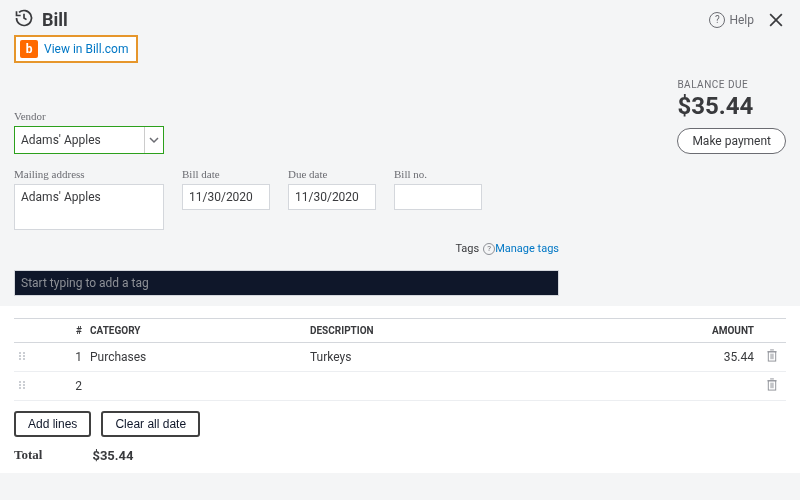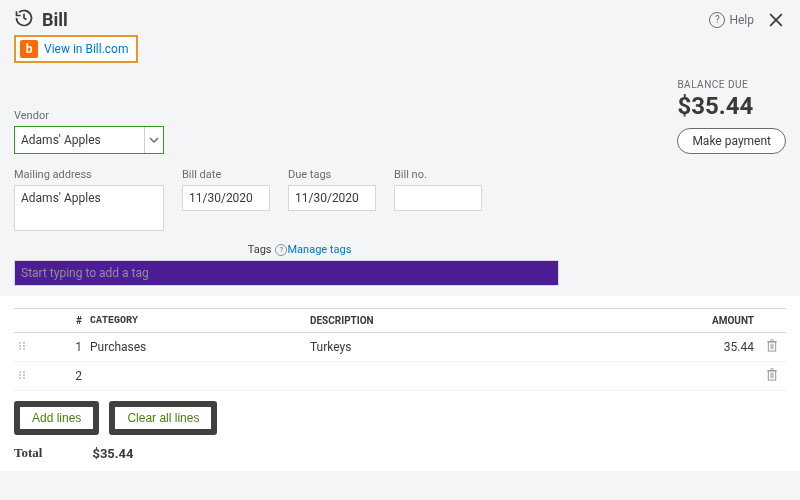--- a/index.html
+++ b/index.html
@@ -42,21 +42,21 @@
     display: inline-flex; align-items: center; justify-content: center;
     font-weight: 700; font-size: 12px; border-radius: 2px;
   }
   .bill-link .txt { color: #0077c5; font-size: 12px; }
 
   .top-row {
     display: flex; justify-content: space-between; align-items: flex-end;
     padding: 10px 14px 14px 14px;
   }
   .vendor-block { width: 150px; }
-  .label { font-size: 11px; color: #6b6c72; margin-bottom: 4px; display: block; }
+  .label { font-size: 11px; color: #6b6c72; margin-bottom: 4px; display: block; font-family: Liberation Serif, serif; }
   .vendor-select {
     display: flex; align-items: center; justify-content: space-between;
     border: 1px solid #2ca01c; background: #fff; height: 28px; padding: 0 6px;
     font-size: 12px; color: #393a3d;
   }
   .vendor-select .chev {
     width: 18px; height: 26px; border-left: 1px solid #ccc;
     display: flex; align-items: center; justify-content: center; color: #6b6c72;
     margin-right: -5px;
   }
@@ -77,48 +77,48 @@
     border: 1px solid #d4d7dc; background: #fff; font-size: 12px; color: #393a3d;
     padding: 5px 6px; font-family: inherit;
   }
   .field textarea { resize: none; }
   .mailing textarea { width: 150px; height: 46px; }
   .terms .selectbox { width: 82px; height: 26px; display: flex; align-items: center; justify-content: space-between; }
   .terms .selectbox .car { width: 16px; border-left: 1px solid #ccc; text-align: center; color: #6b6c72; font-size: 9px; margin-right: -5px; height: 24px; display:flex;align-items:center;justify-content:center;}
   .billdate input, .duedate input, .billno input { width: 88px; height: 26px; }
 
   .tags-row { padding: 0 14px 10px 14px; }
-  .tags-head { display: flex; align-items: center; justify-content: center; width: 545px; margin-left: 13px; }
+  .tags-head { display: flex; align-items: center; justify-content: flex-end; width: 545px; }
   .tags-head .lbl { display: flex; align-items: center; gap: 4px; font-size: 11px; color: #393a3d; }
   .tags-head .lbl .q2 { width: 12px; height: 12px; border: 1px solid #8d9096; border-radius: 50%; font-size: 8px; display:inline-flex;align-items:center;justify-content:center; color:#6b6c72;}
   .manage-tags { color: #0077c5; font-size: 11px; }
-  .tags-input { width: 545px; height: 26px; border:1px solid #d4d7dc; background:#4c1d95; padding: 4px 6px; font-size: 12px; color:#8d9096; margin-top:4px; font-family:inherit;}
+  .tags-input { width: 545px; height: 26px; border:1px solid #d4d7dc; background:#0f172a; padding: 4px 6px; font-size: 12px; color:#8d9096; margin-top:15px; font-family:inherit;}
   .tags-input::placeholder { color:#8d9096; }
 
   .table-zone { background: #fff; padding: 12px 14px 10px 14px; }
   table { width: 100%; border-collapse: collapse; font-size: 12px; }
   th { text-align: left; font-size: 10px; font-weight: 700; color: #393a3d; border-bottom: 1px solid #d4d7dc; border-top: 1px solid #d4d7dc; padding: 6px 4px; }
   th.num, td.num { text-align: right; }
   th.amt, td.amt { text-align: right; }
   td { border-bottom: 1px solid #eceef1; padding: 6px 4px; color:#393a3d; }
   .drag { color: #babec5; cursor: grab; width: 18px; }
   .drag svg { width:10px; height:10px; }
   .trash { color: #8d9096; width: 20px; text-align:center; }
   .trash svg { width: 12px; height: 13px; }
   .col-drag { width: 22px; }
   .col-num { width: 50px; }
-  .col-cat { width: 220px; font-family: Liberation Mono, monospace; }
+  .col-cat { width: 220px; }
   .col-desc { width: auto; }
   .col-amt { width: 120px; }
   .col-trash { width: 28px; }
 
   .btn-row { display:flex; gap:10px; margin-top: 10px; }
   .btn-outline {
-    border: 6px solid #404040; background:#fff; border-radius: 3px;
-    padding: 4px 12px; font-size: 12px; color:#4d7c0f;
+    border: 2px solid #404040; background:#fff; border-radius: 3px;
+    padding: 4px 12px; font-size: 12px; color:#0f172a;
   }
   .lower { display:flex; justify-content: space-between; align-items: flex-start; margin-top: 10px; }
   .memo-block .label { font-size: 11px; color:#393a3d; }
   .memo-block textarea { width: 300px; height: 46px; border:1px solid #d4d7dc; padding:5px; font-family:inherit; font-size:12px; }
   .total-block { display:flex; gap: 50px; align-items:center; font-size:13px; }
   .total-block .tl { font-weight: 600; font-family: Liberation Serif, serif; }
   .total-block .tv { font-weight: 700; }
 </style>
 </head>
 <body>
@@ -177,21 +177,21 @@
 <div class="details-row">
   <div class="field mailing">
     <span class="label">Mailing address</span>
     <textarea style="">Adams' Apples</textarea>
   </div>
   <div class="field billdate">
     <span class="label">Bill date</span>
     <input type="text" value="11/30/2020" style="">
   </div>
   <div class="field duedate">
-    <span class="label">Due tags</span>
+    <span class="label">Due date</span>
     <input type="text" value="11/30/2020" style="">
   </div>
   <div class="field billno">
     <span class="label">Bill no.</span>
     <input type="text" value="" style="">
   </div>
 </div>
 
 <div class="tags-row">
   <div class="tags-head">
@@ -265,21 +265,21 @@
               <line x1="5" y1="5" x2="5" y2="11"></line>
               <line x1="7" y1="5" x2="7" y2="11"></line>
             </svg>
         </td>
       </tr>
     </tbody>
   </table>
 
   <div class="btn-row">
     <button class="btn-outline">Add lines</button>
-    <button class="btn-outline">Clear all lines</button>
+    <button class="btn-outline">Clear all date</button>
   </div>
 
   <div class="lower">
     <div class="total-block">
       <span class="tl">Total</span>
       <span class="tv">$35.44</span>
     </div>
   </div>
 
 </div>

